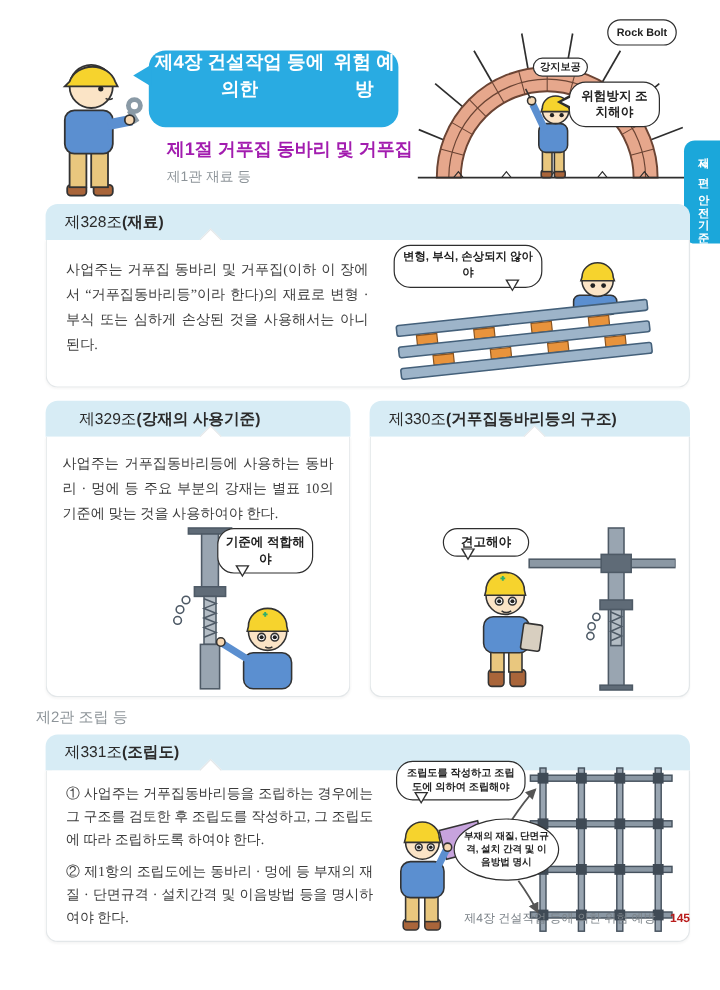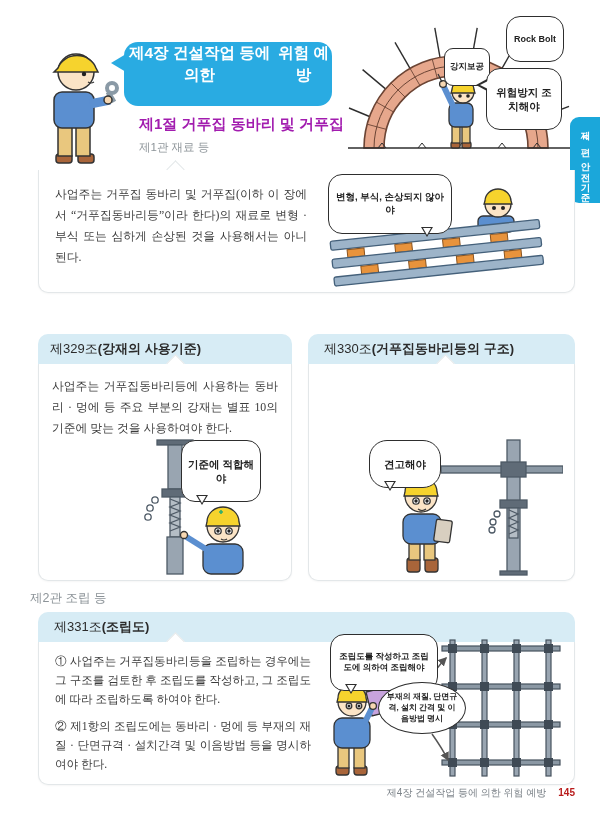--- a/index.html
+++ b/index.html
@@ -44,42 +44,42 @@
     transform:rotate(45deg);
   }
   .atext{
     font-family:"Liberation Serif",serif;font-size:11.8px;line-height:1.78;
     color:#3c3c3c;text-align:justify;
   }
   .subsection-label{position:absolute;left:30px;top:590px;font-size:12.5px;color:#8d9499;}
   
   .bubble{
     position:absolute;background:#fff;border:1.5px solid #2e2e2e;border-radius:14px;
-    padding:16px 6px;font-size:10px;font-weight:bold;color:#222;text-align:center;
+    padding:4px 6px;font-size:10px;font-weight:bold;color:#222;text-align:center;
     line-height:1.35;z-index:3;
   }
   .tail-bl::before{content:"";position:absolute;bottom:-10px;left:14px;
     border:6px solid transparent;border-top:10px solid #2e2e2e;}
   .tail-bl::after{content:"";position:absolute;bottom:-6px;left:16px;
     border:4px solid transparent;border-top:7px solid #fff;}
   .tail-br::before{content:"";position:absolute;bottom:-10px;right:18px;
     border:6px solid transparent;border-top:10px solid #2e2e2e;}
   .tail-br::after{content:"";position:absolute;bottom:-6px;right:20px;
     border:4px solid transparent;border-top:7px solid #fff;}
   .tail-l::before{content:"";position:absolute;left:-11px;top:10px;
     border:6px solid transparent;border-right:11px solid #2e2e2e;border-left:none;}
   .tail-l::after{content:"";position:absolute;left:-7px;top:12px;
     border:4px solid transparent;border-right:8px solid #fff;border-left:none;}
   .plain-label{
     position:absolute;background:#fff;border:1.3px solid #2e2e2e;border-radius:9px;
-    padding:12px 5px;font-size:8.5px;font-weight:bold;color:#222;z-index:3;
+    padding:1px 5px;font-size:8.5px;font-weight:bold;color:#222;z-index:3;
   }
   .cloud{border-radius:50%;}
   
-  .footer{position:absolute;top:786px;right:25px;display:flex;align-items:baseline;gap:12px;justify-content:space-between;}
+  .footer{position:absolute;top:758px;right:25px;display:flex;align-items:baseline;gap:12px;justify-content:space-between;}
   .footer .fchap{font-size:10px;color:#7b8288;}
   .footer .fpage{font-size:10px;font-weight:bold;color:#b91c1c;}
 </style>
 </head>
 <body>
 
 <div id="page">
 
   <div class="illus" style="left:22px;top:42px;width:110px;height:126px;">
     <svg width="110" height="126" viewBox="0 0 110 126">
@@ -158,28 +158,31 @@
         <circle cx="95" cy="76" r="3.4" fill="#f6d7b2"></circle>
         <line x1="94" y1="74" x2="90" y2="66"></line>
         <circle cx="115" cy="84" r="11" fill="#fbe4c6"></circle>
         <path d="M104,82 a11,10 0 0 1 22,0 l1,3 l-24,0 z" fill="#f6d32d"></path>
         <circle cx="112" cy="88" r="1.8" fill="#222" stroke="none"></circle>
         <circle cx="120" cy="88" r="1.8" fill="#222" stroke="none"></circle>
       </g>
     </svg>
     <div class="plain-label" style="left:96px;top:40px;">강지보공</div>
     <div class="bubble" style="left:158px;top:8px;width:44px;font-size:9px;">Rock Bolt</div>
-    <div class="bubble tail-l" style="left:138px;top:60px;width:62px;font-size:10.5px;">위험방지 조치해야</div>
+    <div class="bubble tail-l" style="left:126px;top:60px;width:62px;font-size:10.5px;">위험방지 조치해야</div>
   </div>
 
   <div class="side-tab">
     <span>제2편 안전기준</span>
   </div>
 
   <div class="article" style="top:170px;">
+    <div class="ahead">
+      <span>제328조</span><span class="aname">(재료)</span>
+    </div>
     <div class="abody" style="height:122px;">
       <div class="atext" style="position:absolute;left:16px;top:14px;width:252px;">사업주는 거푸집 동바리 및 거푸집(이하 이 장에서 “거푸집동바리등”이라 한다)의 재료로 변형 · 부식 또는 심하게 손상된 것을 사용해서는 아니 된다.</div>
       <div style="position:absolute;right:8px;top:4px;width:246px;height:114px;">
         <svg width="246" height="114" viewBox="0 0 246 114">
           <g stroke="#333" stroke-width="1.3">
             <rect x="158" y="42" width="36" height="16" rx="5" fill="#5b8fd0"></rect>
             <circle cx="178" cy="30" r="13" fill="#fbe4c6"></circle>
             <path d="M165,27 a13,12 0 0 1 26,0 l1,3 l-28,0 z" fill="#f6d32d"></path>
             <circle cx="174" cy="34" r="2" fill="#222" stroke="none"></circle>
             <circle cx="183" cy="34" r="2" fill="#222" stroke="none"></circle>
@@ -201,21 +204,21 @@
             </g>
             <rect x="12" y="92" width="210" height="9" rx="2" fill="#9db4c9"></rect>
           </g>
         </svg>
         <div class="bubble tail-br" style="left:8px;top:0px;width:110px;font-size:9.5px;">변형, 부식, 손상되지 않아야</div>
       </div>
     </div>
   </div>
 
   <div class="article" style="top:334px;width:254px;">
-    <div class="ahead" style="padding-left:12px;">
+    <div class="ahead" style="padding-left:28px;">
       <span>제329조</span><span class="aname">(강재의 사용기준)</span>
     </div>
     <div class="abody" style="height:216px;">
       <div class="atext" style="position:absolute;left:13px;top:12px;width:226px;">사업주는 거푸집동바리등에 사용하는 동바리 · 멍에 등 주요 부분의 강재는 별표 10의 기준에 맞는 것을 사용하여야 한다.</div>
       <div style="position:absolute;left:12px;top:72px;width:228px;height:140px;">
         <svg width="228" height="140" viewBox="0 0 228 140">
           <g stroke="#4e5a66" stroke-width="1.3">
             <rect x="106" y="4" width="36" height="5" fill="#5f6b77"></rect>
             <rect x="117" y="9" width="14" height="44" fill="#99a5b1"></rect>
             <rect x="111" y="53" width="26" height="8" fill="#5f6b77"></rect>

